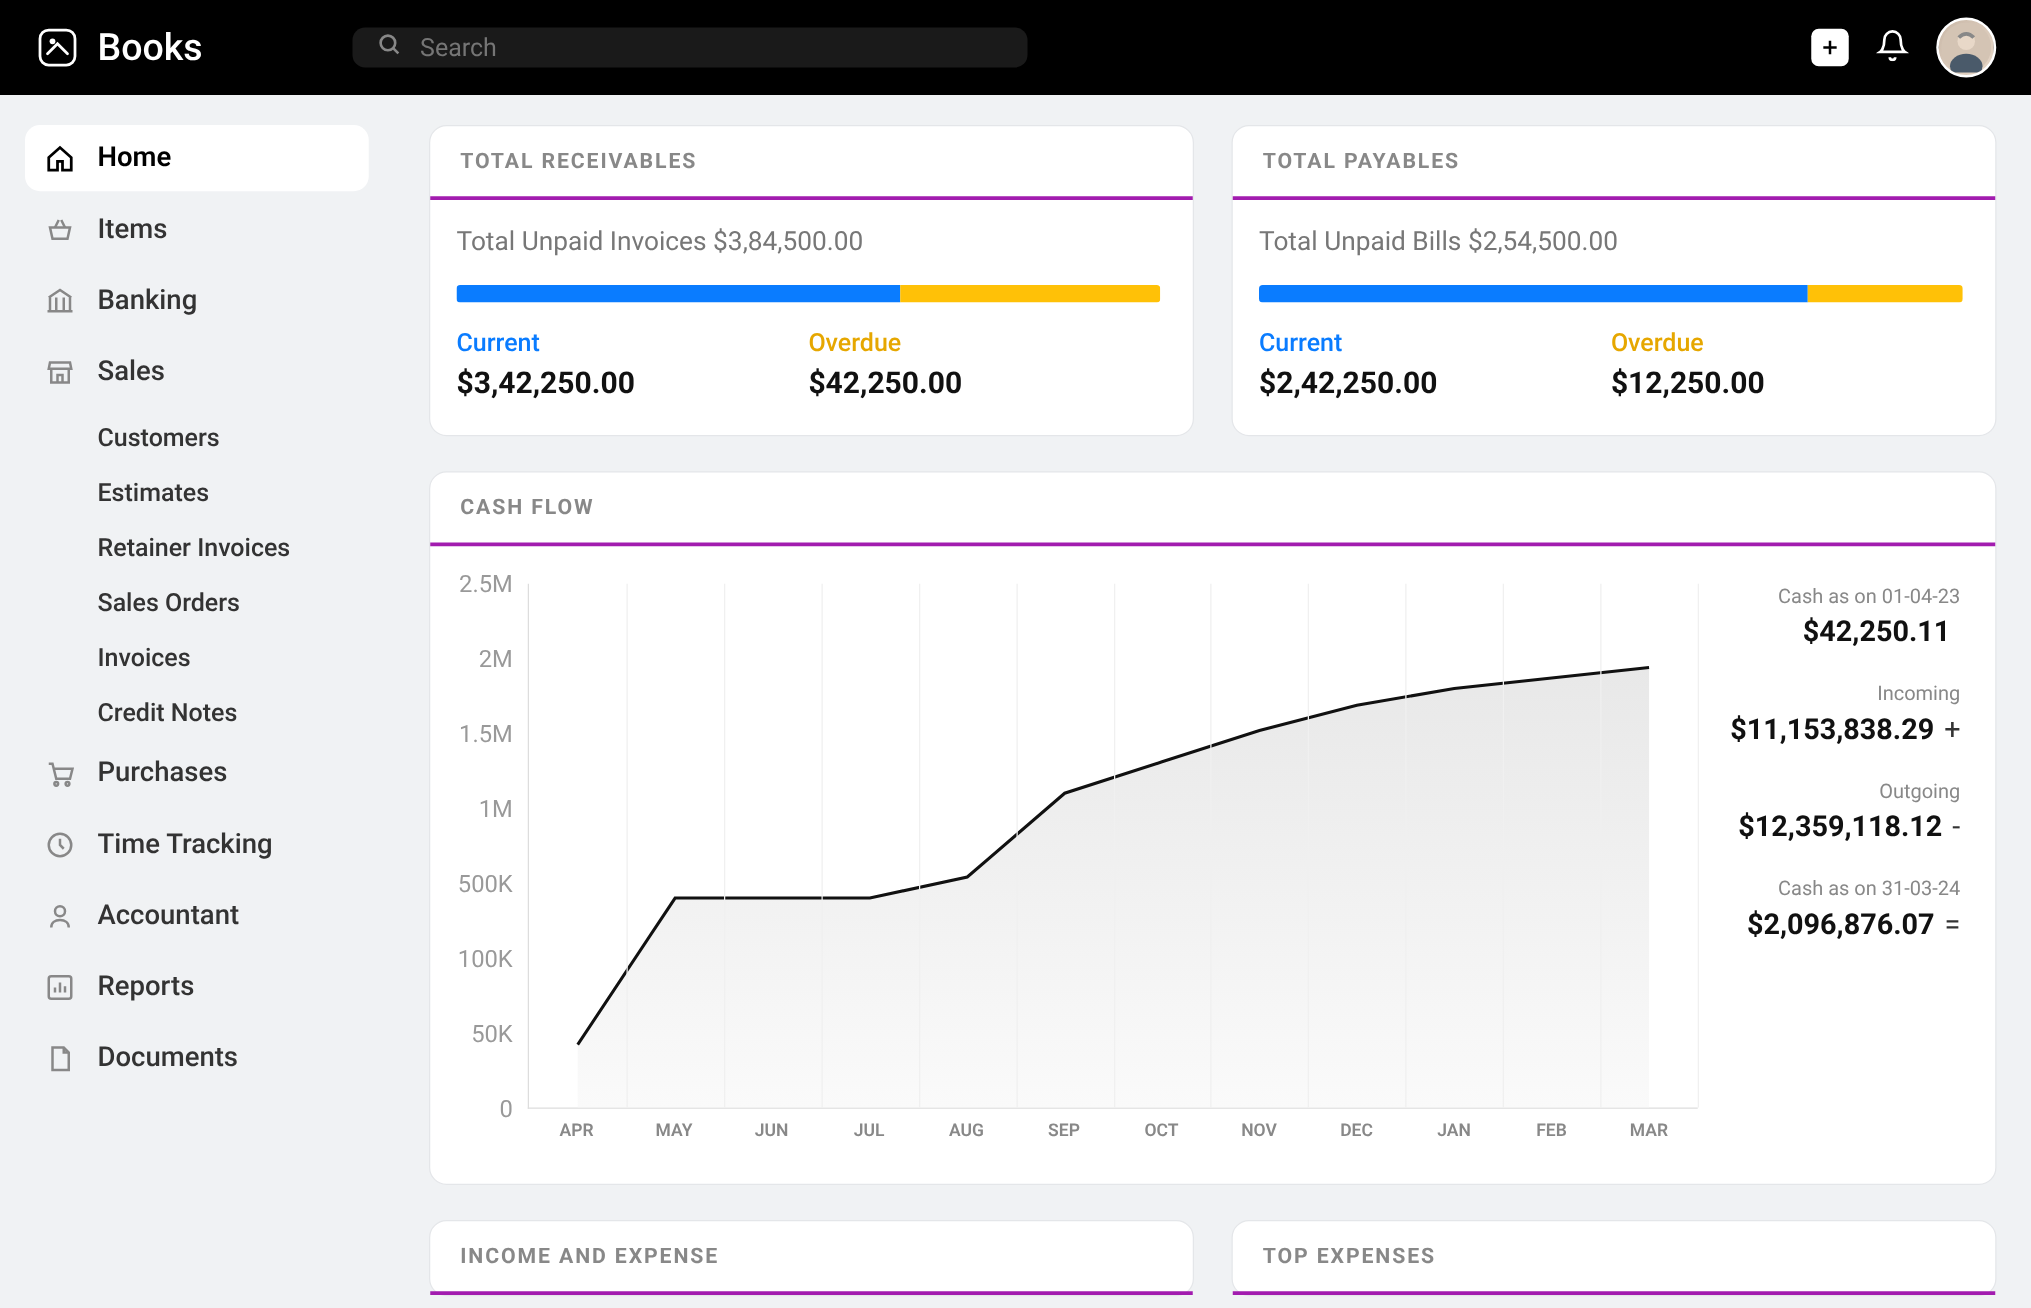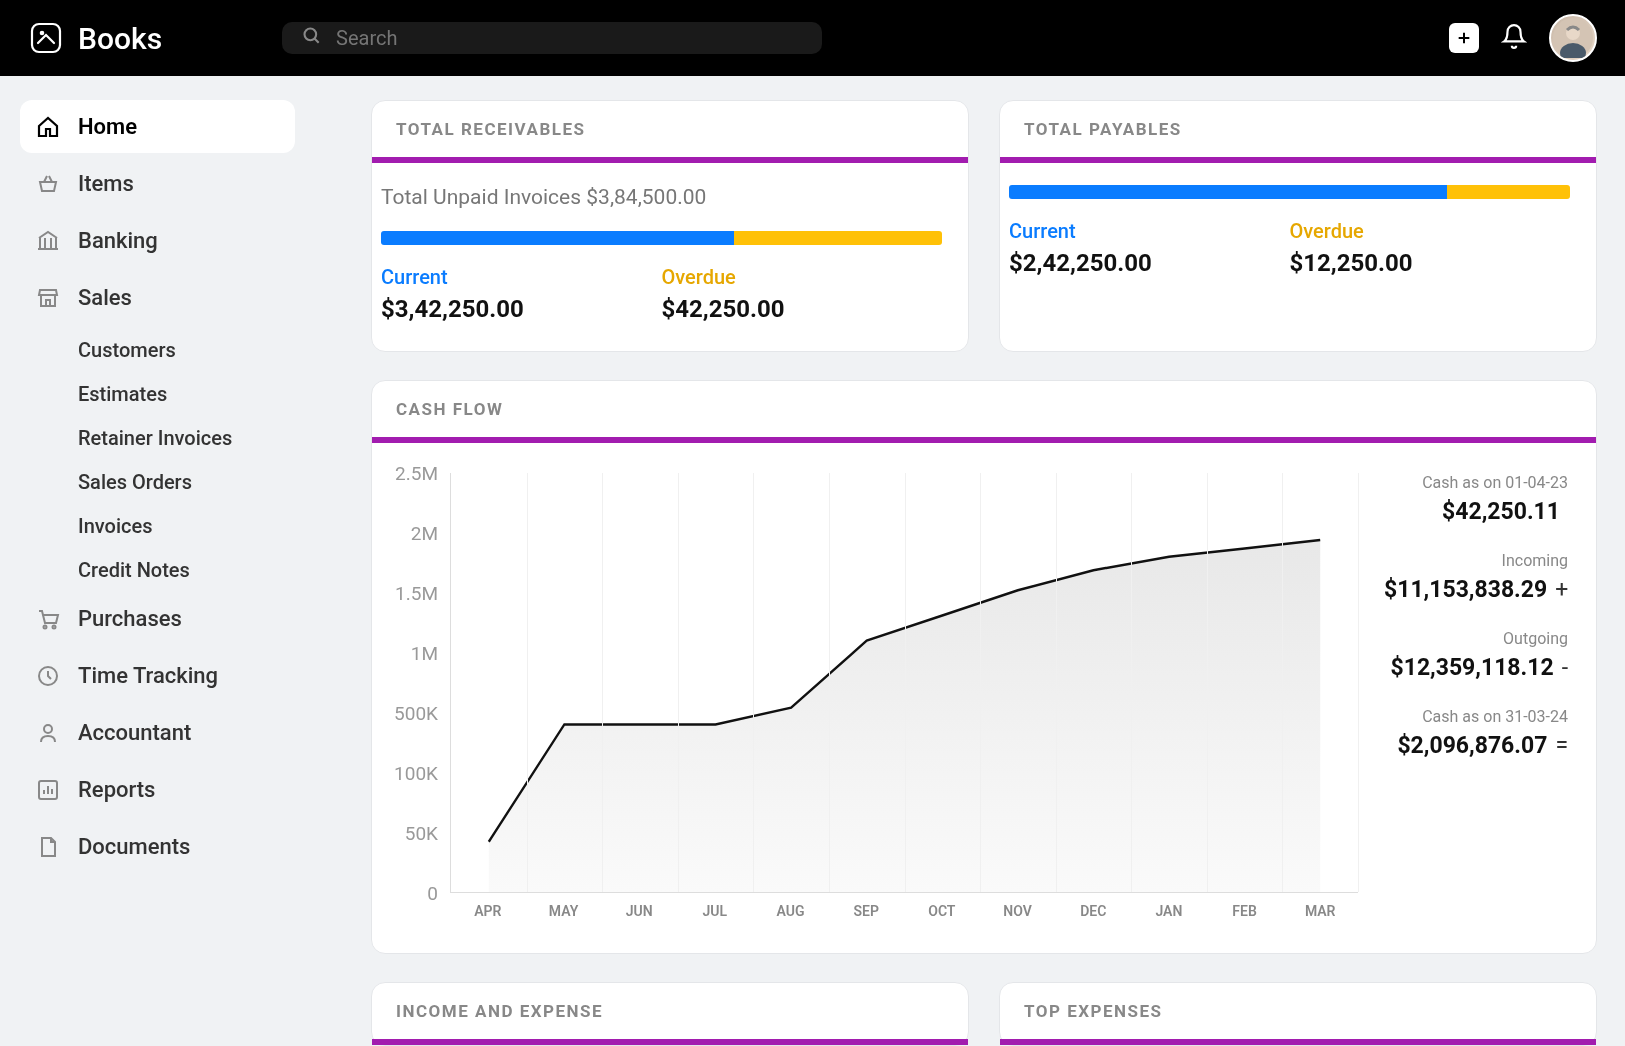--- a/index.html
+++ b/index.html
@@ -10,33 +10,33 @@
 .logo-icon { width: 36px; height: 36px; }
 .logo-text { color: #fff; font-size: 30px; font-weight: 500; }
 .search-wrap { margin-left: 120px; background: #1a1a1a; border-radius: 10px; height: 32px; width: 540px; display: flex; align-items: center; padding: 0 20px; gap: 14px; }
 .search-wrap input { background: transparent; border: none; color: #999; font-size: 20px; outline: none; flex: 1; }
 .topbar-right { margin-left: auto; display: flex; align-items: center; gap: 22px; }
 .plus-btn { width: 30px; height: 30px; background: #fff; border-radius: 6px; display: flex; align-items: center; justify-content: center; font-size: 18px; font-weight: bold; cursor: pointer; }
 .bell-btn { color: #fff; cursor: pointer; }
 .avatar { width: 48px; height: 48px; border-radius: 50%; background: linear-gradient(135deg, #c9b8a8, #e8d8c8); border: 2px solid #fff; display: flex; align-items: center; justify-content: center; overflow: hidden; cursor: pointer; }
 .avatar-face { width: 40px; height: 40px; }
 
-.layout { display: flex; height: calc(100% - 76px); gap: 28px; }
+.layout { display: flex; height: calc(100% - 76px); }
 .sidebar { width: 315px; background: #f0f2f4; padding: 24px 20px; }
 .nav-item { display: flex; align-items: center; gap: 18px; padding: 14px 16px; border-radius: 12px; cursor: pointer; font-size: 22px; color: #333; font-weight: 500; margin-bottom: 4px; }
 .nav-item.active { background: #fff; color: #000; font-weight: 600; }
 .nav-item .icon { color: #888; width: 24px; display: flex; }
 .nav-item.active .icon { color: #000; }
 .nav-sub { padding: 10px 16px 10px 58px; font-size: 20px; color: #333; cursor: pointer; font-weight: 500; }
 
 .main { flex: 1; padding: 24px 28px; overflow-y: auto; }
 .row2 { display: flex; gap: 30px; margin-bottom: 28px; }
 .card { background: #fff; border: 1px solid #e4e6e9; border-radius: 14px; flex: 1; }
-.card-head { padding: 18px 24px; border-bottom: 6px solid #a21caf; font-size: 17px; font-weight: 700; color: #888; letter-spacing: 1.5px; }
-.card-body { padding: 22px 26px 28px 9px; }
+.card-head { padding: 18px 24px; border-bottom: 3px solid #a21caf; font-size: 17px; font-weight: 700; color: #888; letter-spacing: 1.5px; }
+.card-body { padding: 22px 26px 28px 21px; }
 .unpaid-line { font-size: 21px; color: #777; margin-bottom: 22px; }
 .bar { height: 14px; border-radius: 3px; overflow: hidden; display: flex; margin-bottom: 20px; }
 .bar-cur { background: #0a7cff; }
 .bar-ovr { background: #ffc107; }
 .split2 { display: flex; }
 .split2 > div { flex: 1; }
 .lbl-c { color: #0a7cff; font-size: 20px; font-weight: 500; margin-bottom: 6px; }
 .lbl-o { color: #e6a700; font-size: 20px; font-weight: 500; margin-bottom: 6px; }
 .val { font-size: 24px; font-weight: 700; color: #111; }
 
@@ -215,20 +215,24 @@
               <div class="lbl-o">Overdue</div>
               <div class="val">$42,250.00</div>
             </div>
           </div>
         </div>
       </div>
 
       <div class="card">
         <div class="card-head">TOTAL PAYABLES</div>
         <div class="card-body">
+          <div class="unpaid-line">
+            <span>Total Unpaid Bills</span>
+            <span>$2,54,500.00</span>
+          </div>
           <div class="bar">
             <div class="bar-cur" id="pay-cur" style="width: 78%;"></div>
             <div class="bar-ovr" id="pay-ovr" style="width: 22%;"></div>
           </div>
           <div class="split2">
             <div>
               <div class="lbl-c">Current</div>
               <div class="val">$2,42,250.00</div>
             </div>
             <div>

